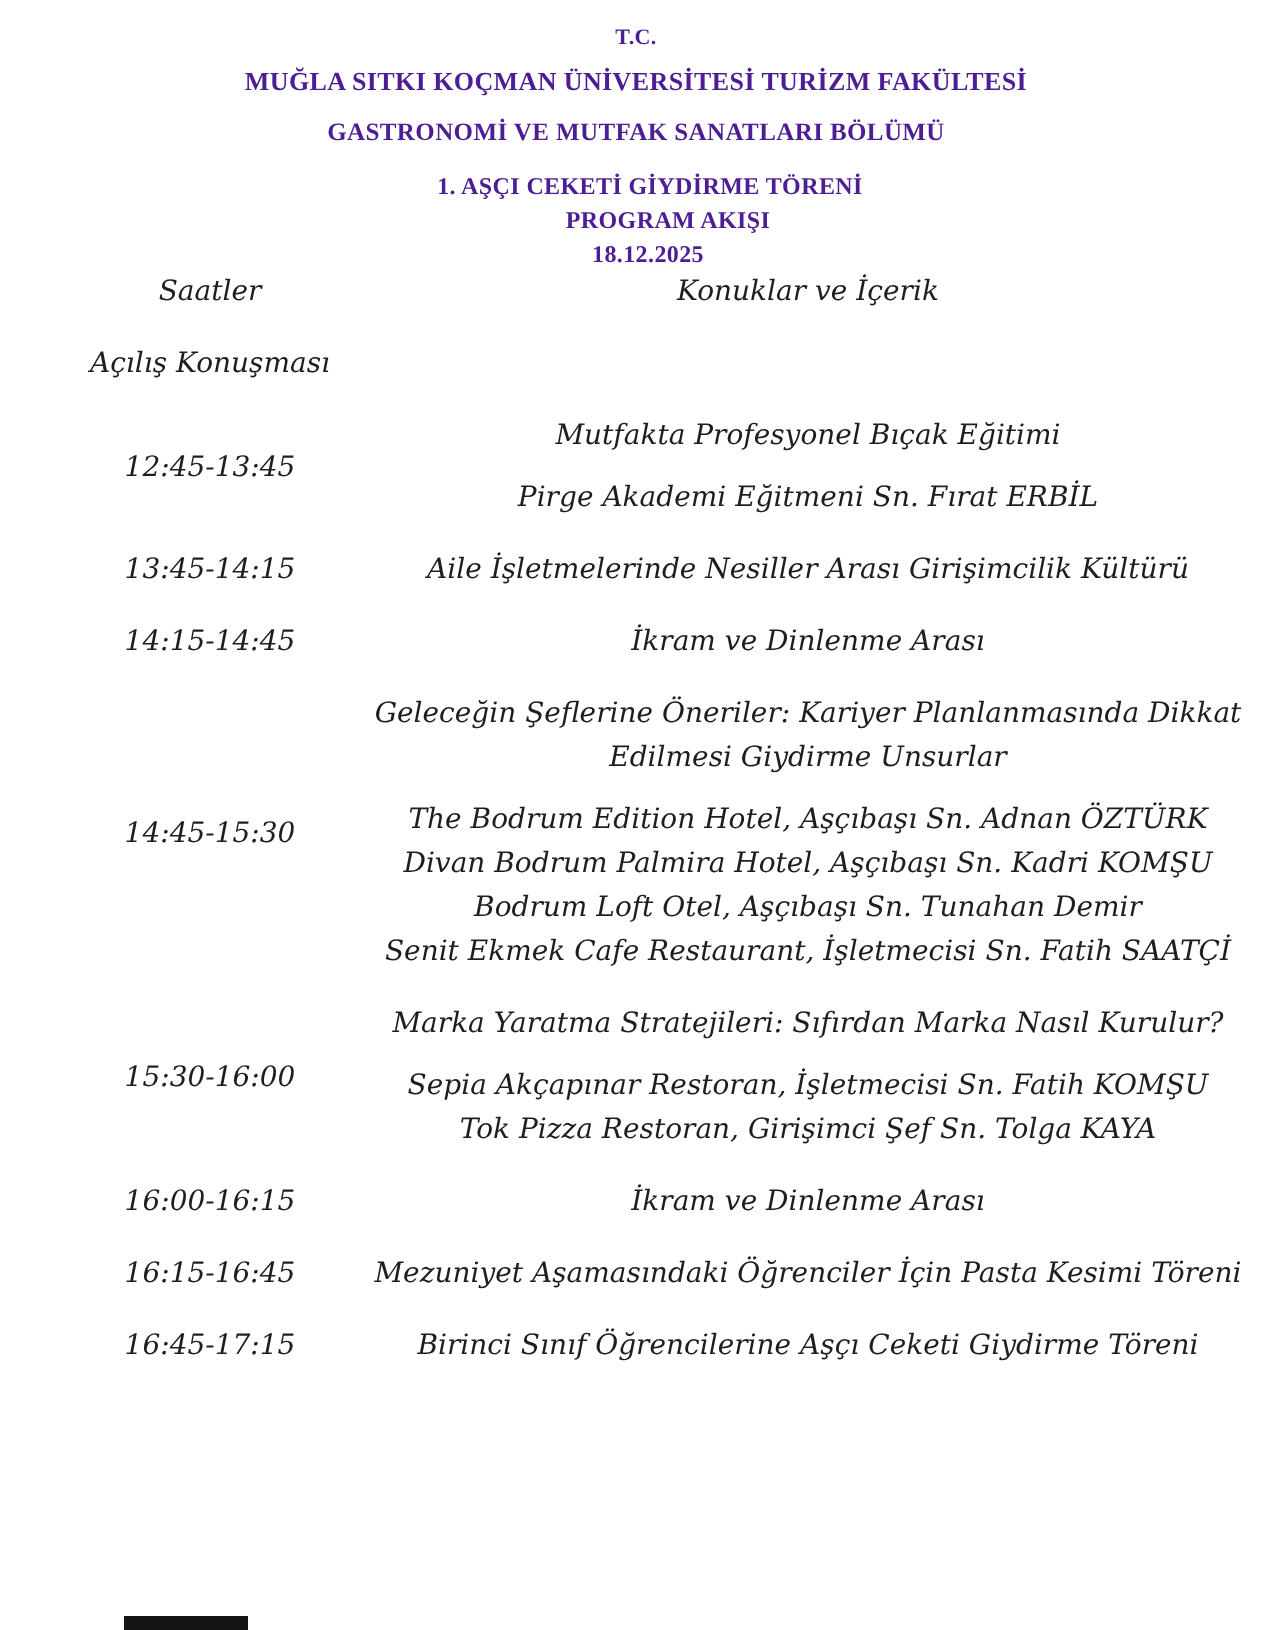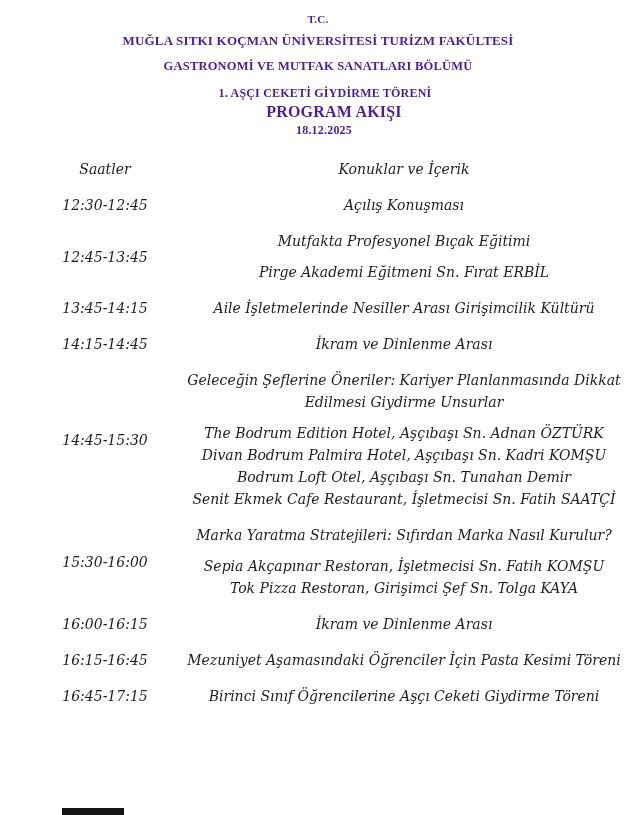--- a/index.html
+++ b/index.html
@@ -20,26 +20,25 @@
     text-align: center;
     font-family: "Liberation Serif", "DejaVu Serif", serif;
     font-weight: bold;
     color: #4c1d95;
     letter-spacing: 0.2px;
   }
   .hdr .h1 { font-size: 11px; }
   .hdr .h2 { font-size: 13px; margin-top: 8px; }
   .hdr .h3 { font-size: 12.5px; margin-top: 10px; }
   .hdr .h4 { font-size: 12px; margin-top: 12px; padding-left: 14px; }
-  .hdr .h5 { font-size: 16px; margin-top: 2px; margin-left: 32px; }
+  .hdr .h5 { font-size: 12px; margin-top: 2px; margin-left: 32px; }
   .hdr .h6 { font-size: 12px; margin-top: 2px; padding-left: 12px; }
 
   
   .sched {
-    margin-top: 20px;
     padding: 0 8px 0 30px;
     font-style: italic;
     font-size: 14px;
     color: #1e1e1e;
   }
   .row {
     display: grid;
     grid-template-columns: 150px 1fr;
     margin-bottom: 14px;
   }
@@ -90,21 +89,20 @@
   <div class="sched">
 
     <div class="row thead">
       <div class="time">Saatler</div>
       <div class="content">
         <div class="line">Konuklar ve İçerik</div>
       </div>
     </div>
 
     <div class="row">
-      <div class="time">12:30-12:45</div>
       <div class="content">
         <div class="group">
           <div class="line">Açılış Konuşması</div>
         </div>
       </div>
     </div>
 
     <div class="row">
       <div class="time">12:45-13:45</div>
       <div class="content">

